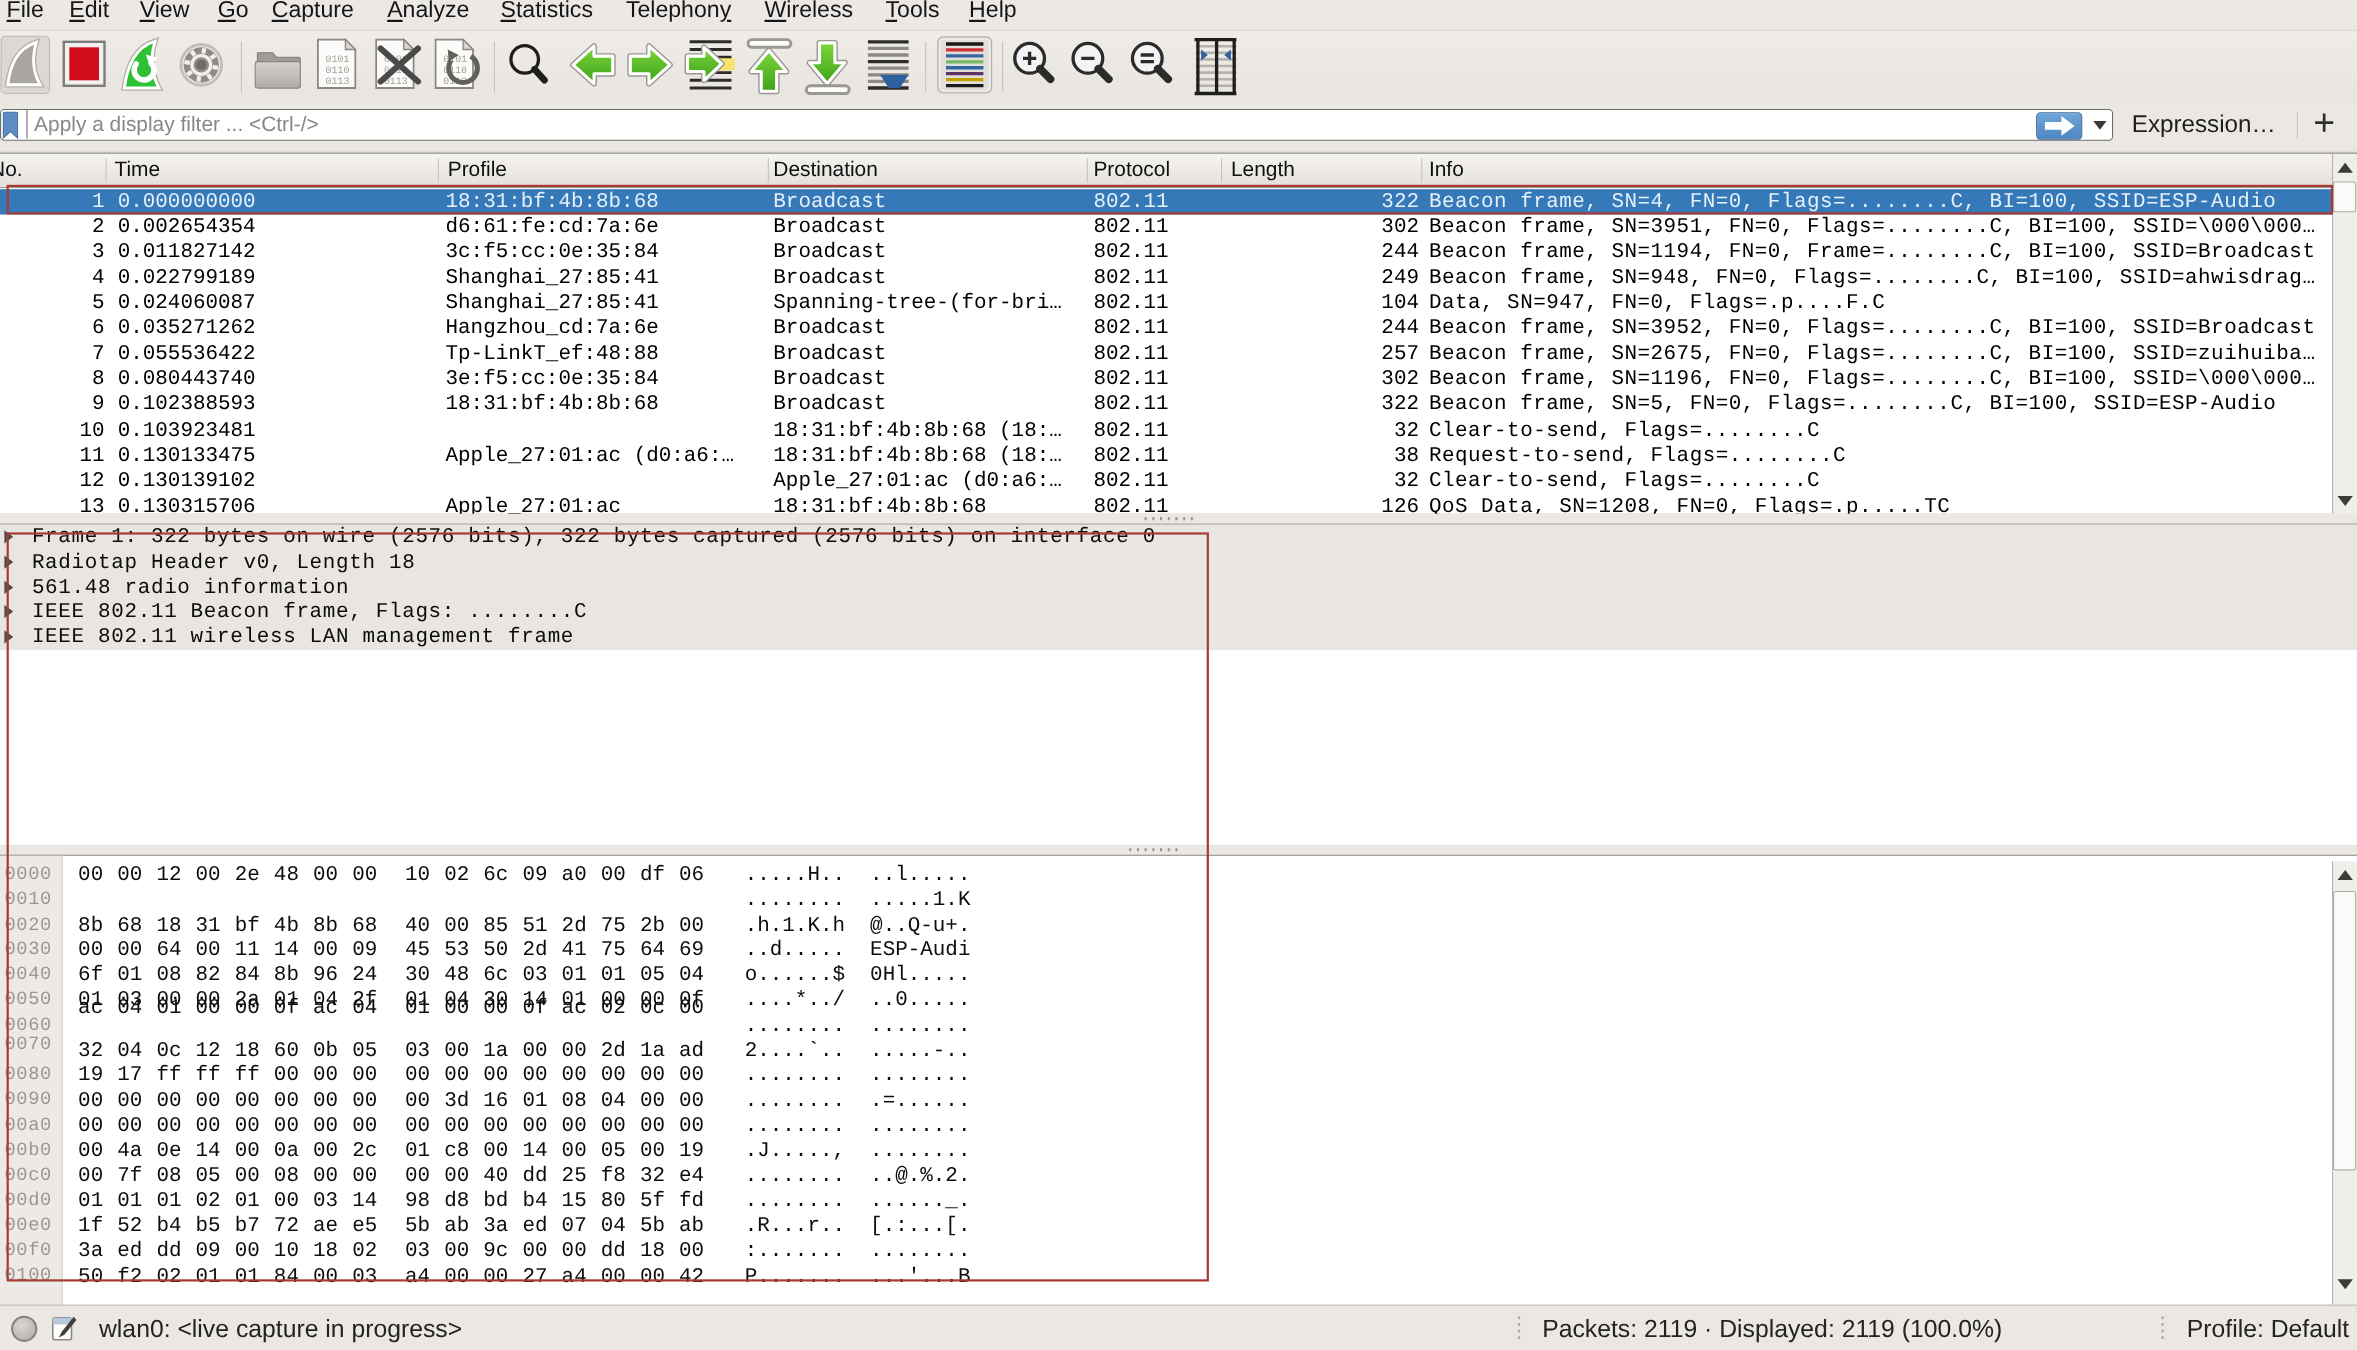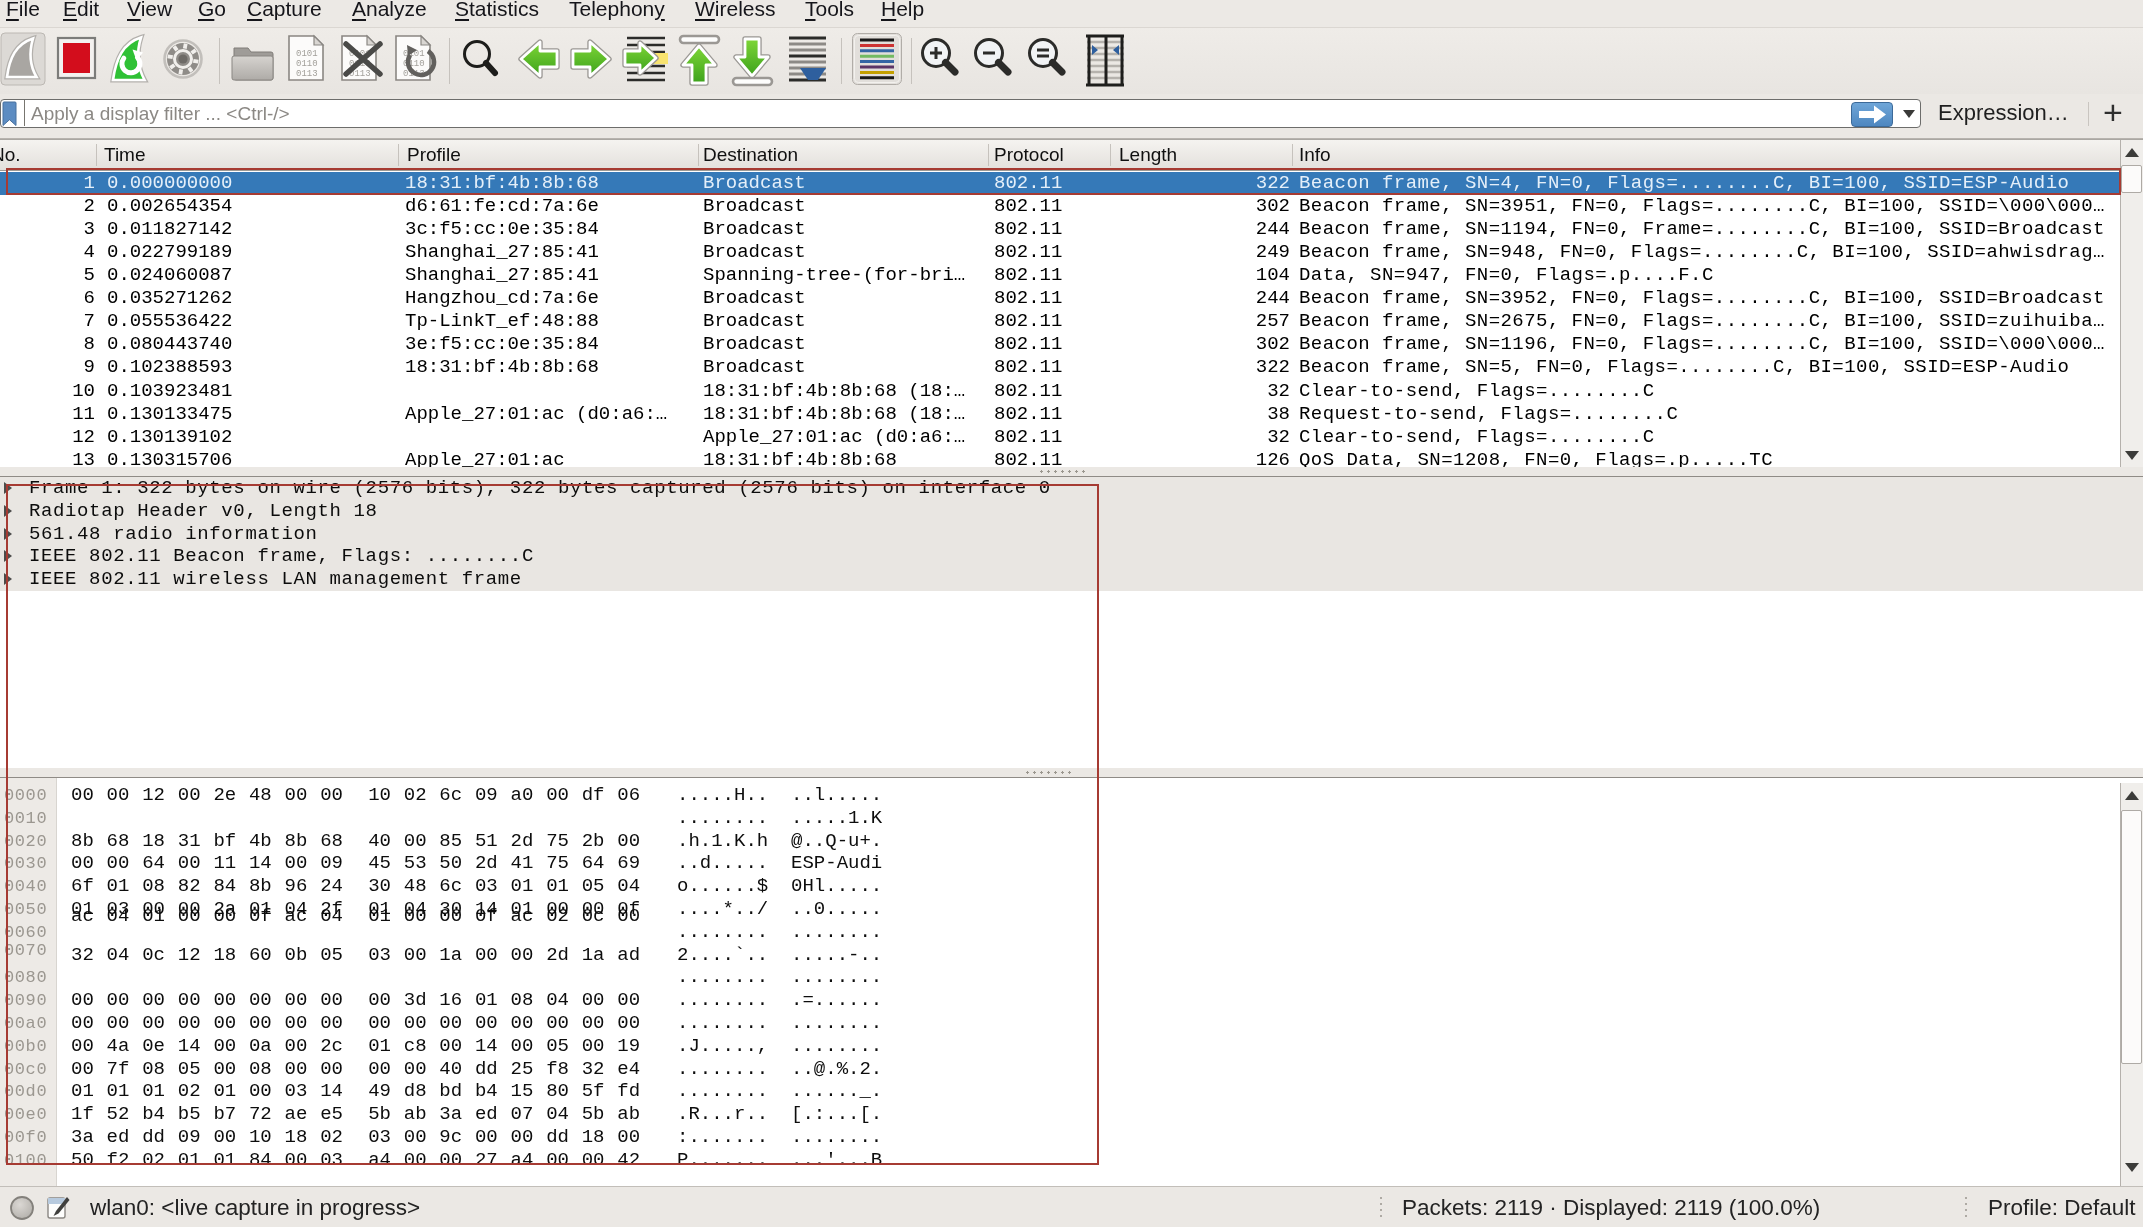--- a/index.html
+++ b/index.html
@@ -310,35 +310,36 @@
 <div class="hrow mono off" style="top:120.0px">0050</div>
     <div class="hrow mono hx" style="top:120.0px"><b>01</b><b>03</b><b>00</b><b>00</b><b>2a</b><b>01</b><b>04</b><b class="g">2f</b><b>01</b><b>04</b><b>30</b><b>14</b><b>01</b><b>00</b><b>00</b><b>0f</b></div>
     <div class="hrow mono asc" style="top:120.0px">....*../&nbsp;&nbsp;..0.....</div>
 <div class="hrow mono off" style="top:142.8px">0060</div>
     <div class="hrow mono hx" style="top:127px"><b>ac</b><b>04</b><b>01</b><b>00</b><b>00</b><b>0f</b><b>ac</b><b class="g">04</b><b>01</b><b>00</b><b>00</b><b>0f</b><b>ac</b><b>02</b><b>0c</b><b>00</b></div>
     <div class="hrow mono asc" style="top:142.8px">........&nbsp;&nbsp;........</div>
 <div class="hrow mono off" style="top:161px">0070</div>
     <div class="hrow mono hx" style="top:165.6px"><b>32</b><b>04</b><b>0c</b><b>12</b><b>18</b><b>60</b><b>0b</b><b class="g">05</b><b>03</b><b>00</b><b>1a</b><b>00</b><b>00</b><b>2d</b><b>1a</b><b>ad</b></div>
     <div class="hrow mono asc" style="top:165.6px">2....`..&nbsp;&nbsp;.....-..</div>
 <div class="hrow mono off" style="top:188.4px">0080</div>
+    <div class="hrow mono hx" style="top:188.4px"><b>19</b><b>17</b><b>ff</b><b>ff</b><b>ff</b><b>00</b><b>00</b><b class="g">00</b><b>00</b><b>00</b><b>00</b><b>00</b><b>00</b><b>00</b><b>00</b><b>00</b></div>
     <div class="hrow mono asc" style="top:188.4px">........&nbsp;&nbsp;........</div>
 <div class="hrow mono off" style="top:211.2px">0090</div>
     <div class="hrow mono hx" style="top:211.2px"><b>00</b><b>00</b><b>00</b><b>00</b><b>00</b><b>00</b><b>00</b><b class="g">00</b><b>00</b><b>3d</b><b>16</b><b>01</b><b>08</b><b>04</b><b>00</b><b>00</b></div>
     <div class="hrow mono asc" style="top:211.2px">........&nbsp;&nbsp;.=......</div>
 <div class="hrow mono off" style="top:234.0px">00a0</div>
     <div class="hrow mono hx" style="top:234.0px"><b>00</b><b>00</b><b>00</b><b>00</b><b>00</b><b>00</b><b>00</b><b class="g">00</b><b>00</b><b>00</b><b>00</b><b>00</b><b>00</b><b>00</b><b>00</b><b>00</b></div>
     <div class="hrow mono asc" style="top:234.0px">........&nbsp;&nbsp;........</div>
 <div class="hrow mono off" style="top:256.8px">00b0</div>
     <div class="hrow mono hx" style="top:256.8px"><b>00</b><b>4a</b><b>0e</b><b>14</b><b>00</b><b>0a</b><b>00</b><b class="g">2c</b><b>01</b><b>c8</b><b>00</b><b>14</b><b>00</b><b>05</b><b>00</b><b>19</b></div>
     <div class="hrow mono asc" style="top:256.8px">.J.....,&nbsp;&nbsp;........</div>
 <div class="hrow mono off" style="top:279.6px">00c0</div>
     <div class="hrow mono hx" style="top:279.6px"><b>00</b><b>7f</b><b>08</b><b>05</b><b>00</b><b>08</b><b>00</b><b class="g">00</b><b>00</b><b>00</b><b>40</b><b>dd</b><b>25</b><b>f8</b><b>32</b><b>e4</b></div>
     <div class="hrow mono asc" style="top:279.6px">........&nbsp;&nbsp;..@.%.2.</div>
 <div class="hrow mono off" style="top:302.4px">00d0</div>
-    <div class="hrow mono hx" style="top:302.4px"><b>01</b><b>01</b><b>01</b><b>02</b><b>01</b><b>00</b><b>03</b><b class="g">14</b><b>49</b><b>d8</b><b>bd</b><b>b4</b><b>15</b><b>80</b><b>5f</b><b>fd</b></div>
+    <div class="hrow mono hx" style="top:302.4px"><b>01</b><b>01</b><b>01</b><b>02</b><b>01</b><b>00</b><b>03</b><b class="g">14</b><b>98</b><b>d8</b><b>bd</b><b>b4</b><b>15</b><b>80</b><b>5f</b><b>fd</b></div>
     <div class="hrow mono asc" style="top:302.4px">........&nbsp;&nbsp;......_.</div>
 <div class="hrow mono off" style="top:325.2px">00e0</div>
     <div class="hrow mono hx" style="top:325.2px"><b>1f</b><b>52</b><b>b4</b><b>b5</b><b>b7</b><b>72</b><b>ae</b><b class="g">e5</b><b>5b</b><b>ab</b><b>3a</b><b>ed</b><b>07</b><b>04</b><b>5b</b><b>ab</b></div>
     <div class="hrow mono asc" style="top:325.2px">.R...r..&nbsp;&nbsp;[.:...[.</div>
 <div class="hrow mono off" style="top:348.0px">00f0</div>
     <div class="hrow mono hx" style="top:348.0px"><b>3a</b><b>ed</b><b>dd</b><b>09</b><b>00</b><b>10</b><b>18</b><b class="g">02</b><b>03</b><b>00</b><b>9c</b><b>00</b><b>00</b><b>dd</b><b>18</b><b>00</b></div>
     <div class="hrow mono asc" style="top:348.0px">:.......&nbsp;&nbsp;........</div>
 <div class="hrow mono off" style="top:370.8px">0100</div>
     <div class="hrow mono hx" style="top:370.8px"><b>50</b><b>f2</b><b>02</b><b>01</b><b>01</b><b>84</b><b>00</b><b class="g">03</b><b>a4</b><b>00</b><b>00</b><b>27</b><b>a4</b><b>00</b><b>00</b><b>42</b></div>
     <div class="hrow mono asc" style="top:370.8px">P.......&nbsp;&nbsp;...'...B</div>

